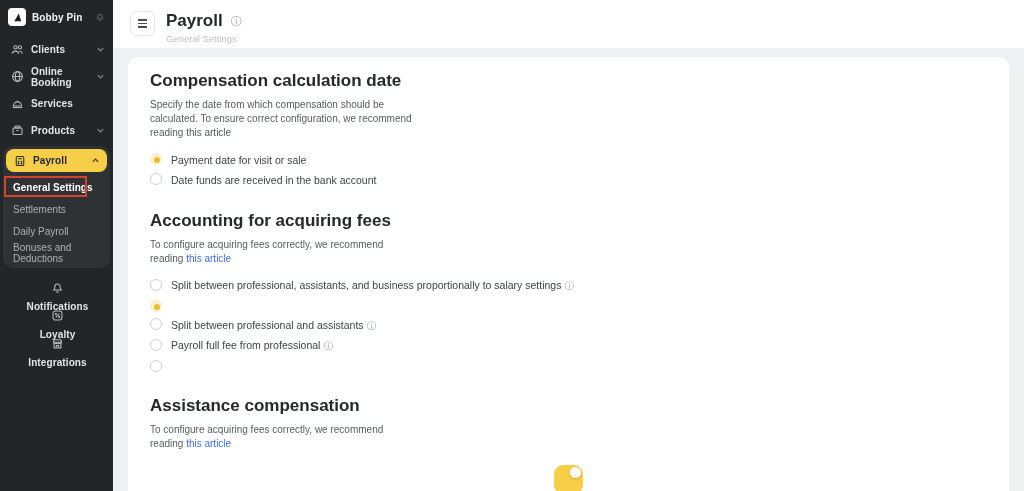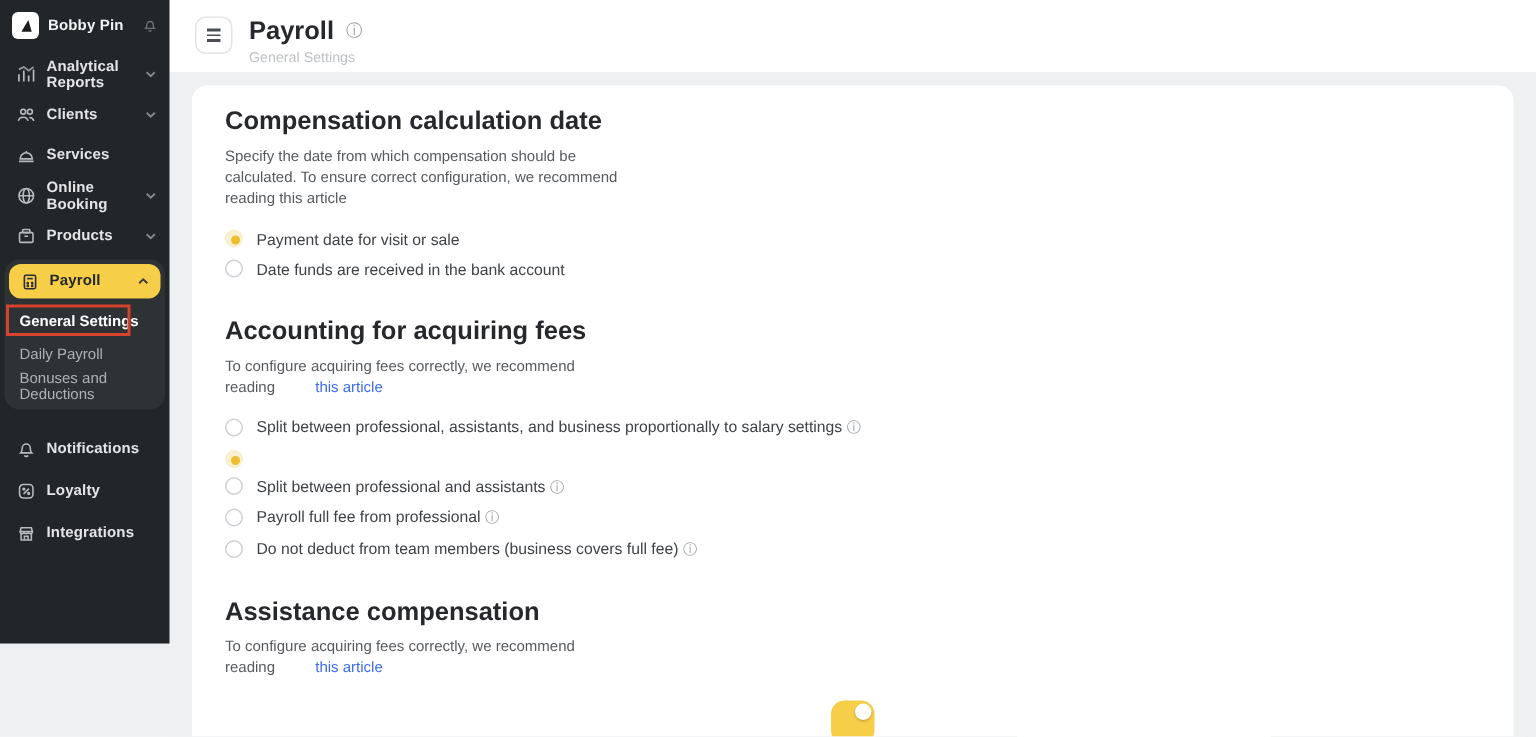--- a/index.html
+++ b/index.html
@@ -1,21 +1,21 @@
 <!DOCTYPE html>
 <html><head>
 <meta charset="utf-8">
 <style>
   * { margin:0; padding:0; box-sizing:border-box; }
   html,body { width:1024px; height:491px; overflow:hidden; background:#eef0f2;
     font-family:"Liberation Sans","DejaVu Sans",sans-serif; }
   .app { display:flex; width:1024px; height:491px; }
 
   
-  .sidebar { width:113px; height:429px; background:#232629; flex:0 0 113px;
+  .sidebar { width:113px; height:491px; background:#232629; flex:0 0 113px;
     color:#d7d9da; position:relative; }
   .brand-row { display:flex; align-items:center; padding:8px 8px 10px 8px; gap:6px; }
   .brand-logo { width:18px; height:18px; background:#fff; border-radius:4px;
     display:flex; align-items:center; justify-content:center; flex:0 0 18px; }
   .brand-name { font-size:10px; font-weight:bold; color:#f2f3f4; flex:1; letter-spacing:.1px; }
   .bell-top { width:10px; height:10px; color:#6f7378; }
   .nav-item { display:flex; align-items:center; gap:7px; padding:0 8px 0 10px;
     height:27px; cursor:pointer; }
   .nav-icon { width:14px; height:14px; color:#b8babd; display:flex; align-items:center;
     justify-content:center; flex:0 0 14px; }
@@ -27,21 +27,21 @@
     height:23px; background:#f6ce47; border-radius:8px; padding:0 7px; cursor:pointer; }
   .payroll-pill .nav-icon { color:#2a2c2e; width:13px; height:13px; }
   .payroll-pill .nav-label { color:#26282a; font-size:10px; }
   .payroll-pill .chev { color:#3a3c3e; }
   .sub-item { position:relative; height:22px; display:flex; align-items:center;
     padding-left:10px; font-size:10px; color:#aeb1b4; cursor:pointer; }
   .sub-item.active { color:#ffffff; font-weight:bold; }
   .red-annotation { position:absolute; left:1px; top:0px; width:83px; height:21px;
     border:2px solid #d6432c; pointer-events:none; }
   .bottom-nav { margin-top:12px; }
-  .bottom-nav .nav-item { height:28px; }
+  .bottom-nav .nav-item { height:28px;flex-direction:column; }
 
   
   .main { flex:1; display:flex; flex-direction:column; height:491px; }
   .topbar { background:#ffffff; height:48px; display:flex; align-items:flex-start;
     padding:11px 0 0 17px; }
   .menu-btn { width:25px; height:25px; border:1px solid #e2e4e7; border-radius:7px;
     background:#fff; display:flex; align-items:center; justify-content:center;
     cursor:pointer; margin-right:11px; }
   .menu-btn .bars { display:flex; flex-direction:column; gap:2px; }
   .menu-btn .bars i { display:block; width:9px; height:1.4px; background:#4a4e52; }
@@ -52,21 +52,21 @@
   .page-subtitle { font-size:9.5px; color:#bfc2c5; margin-top:2px; }
 
   .page-body { flex:1; background:#eef0f2; padding:9px 14px 0 15px; overflow:hidden; }
   .card { background:#ffffff; border-radius:10px; width:881px; height:500px;
     padding:14px 22px 0 22px; }
 
   .section { margin-bottom:24px; }
   .section-title { font-size:17px; font-weight:bold; color:#26282b; margin-bottom:7px; }
   .desc { font-size:10px; color:#575b5f; line-height:1.42; }
   .desc-block { margin-bottom:12px; }
-  .link { color:#3d6deb; cursor:pointer;margin-left:24px; }
+  .link { color:#3d6deb; cursor:pointer; }
 
   .opt-row { display:flex; align-items:flex-start; gap:9px; margin-bottom:6px; cursor:pointer; }
   .radio { width:12px; height:12px; border-radius:50%; border:1px solid #cdd0d4;
     background:#fff; flex:0 0 12px; margin-top:0.5px; position:relative; }
   .radio.selected { border:1px solid #f8eec9; background:#faf1d2; }
   .radio.selected::after { content:""; position:absolute; left:3px; top:3px;
     width:6px; height:6px; border-radius:50%; background:#eebe2e; }
   .opt-label { font-size:10.5px; color:#3f4347; line-height:1.35; }
   .opt-info { color:#9aa0a5; font-size:9.5px; margin-left:3px; }
 
@@ -93,37 +93,20 @@
       </div>
       <div class="brand-name">Bobby Pin</div>
       <div class="bell-top">
         <svg width="10" height="10" viewBox="0 0 16 16" fill="none" stroke="currentColor" stroke-width="1.4">
             <path d="M3.5 11h9c-1-1-1.2-2-1.2-4a3.3 3.3 0 0 0-6.6 0c0 2-.2 3-1.2 4z"></path>
             <path d="M6.6 13a1.5 1.5 0 0 0 2.8 0"></path>
           </svg>
       </div>
     </div>
 
-    <div class="nav-item">
-      <span class="nav-icon">
-        <svg width="13" height="13" viewBox="0 0 16 16" fill="none" stroke="currentColor" stroke-width="1.4">
-            <path d="M2 14V8"></path>
-            <path d="M6 14V5"></path>
-            <path d="M10 14V9"></path>
-            <path d="M14 14V4"></path>
-            <path d="M2 4l4-2 4 3 4-3" opacity=".8"></path>
-          </svg>
-      </span>
-      <span class="nav-label">Analytical Reports</span>
-      <span class="chev">
-          <svg width="9" height="9" viewBox="0 0 10 10" fill="none" stroke="currentColor" stroke-width="1.4">
-            <polyline points="2,3.5 5,6.5 8,3.5"></polyline>
-          </svg>
-        </span>
-    </div>
 
 
     <div class="nav-item">
       <span class="nav-icon">
         <svg width="13" height="13" viewBox="0 0 16 16" fill="none" stroke="currentColor" stroke-width="1.3">
             <circle cx="5.5" cy="5.5" r="2"></circle>
             <circle cx="11" cy="5.5" r="2"></circle>
             <path d="M1.5 13c.5-2 2-3 4-3s3.5 1 4 3"></path>
             <path d="M10.5 10.2c1.8.1 3.2 1 3.7 2.8"></path>
           </svg>
@@ -132,42 +115,42 @@
       <span class="chev">
           <svg width="9" height="9" viewBox="0 0 10 10" fill="none" stroke="currentColor" stroke-width="1.4">
             <polyline points="2,3.5 5,6.5 8,3.5"></polyline>
           </svg>
         </span>
     </div>
 
     <div class="nav-item">
       <span class="nav-icon">
         <svg width="13" height="13" viewBox="0 0 16 16" fill="none" stroke="currentColor" stroke-width="1.3">
-            <path d="M3 11a5 5 0 0 1 10 0z"></path>
-            <path d="M8 6V4.5"></path>
-            <path d="M2 13h12"></path>
-          </svg>
-      </span>
-      <span class="nav-label">Services</span>
-    </div>
-
-    <div class="nav-item">
-      <span class="nav-icon">
-        <svg width="13" height="13" viewBox="0 0 16 16" fill="none" stroke="currentColor" stroke-width="1.3">
             <circle cx="8" cy="8" r="6"></circle>
             <ellipse cx="8" cy="8" rx="2.6" ry="6"></ellipse>
             <path d="M2 8h12"></path>
           </svg>
       </span>
       <span class="nav-label">Online Booking</span>
       <span class="chev">
           <svg width="9" height="9" viewBox="0 0 10 10" fill="none" stroke="currentColor" stroke-width="1.4">
             <polyline points="2,3.5 5,6.5 8,3.5"></polyline>
           </svg>
         </span>
+    </div>
+
+    <div class="nav-item">
+      <span class="nav-icon">
+        <svg width="13" height="13" viewBox="0 0 16 16" fill="none" stroke="currentColor" stroke-width="1.3">
+            <path d="M3 11a5 5 0 0 1 10 0z"></path>
+            <path d="M8 6V4.5"></path>
+            <path d="M2 13h12"></path>
+          </svg>
+      </span>
+      <span class="nav-label">Services</span>
     </div>
 
     <div class="nav-item">
       <span class="nav-icon">
         <svg width="13" height="13" viewBox="0 0 16 16" fill="none" stroke="currentColor" stroke-width="1.3">
             <rect x="2.5" y="5" width="11" height="8" rx="1"></rect>
             <rect x="5" y="2.5" width="6" height="2.5" rx="0.8"></rect>
             <path d="M6.5 8h3"></path>
           </svg>
       </span>
@@ -198,20 +181,23 @@
               <polyline points="2,6.5 5,3.5 8,6.5"></polyline>
             </svg>
           </span>
       </div>
 
       <div class="sub-item active" style="margin-top:4px;">
         <span>General Settings</span>
         <div class="red-annotation"></div>
       </div>
       <div class="sub-item">
+        <span>Settlements</span>
+      </div>
+      <div class="sub-item">
         <span>Daily Payroll</span>
       </div>
       <div class="sub-item">
         <span>Bonuses and Deductions</span>
       </div>
     </div>
 
     <div class="bottom-nav">
       <div class="nav-item">
         <span class="nav-icon">
@@ -301,21 +287,20 @@
           <div class="opt-row">
             <span class="radio"></span>
             <span class="opt-label"><span>Split between professional and assistants</span><span class="opt-info">ⓘ</span></span>
           </div>
           <div class="opt-row">
             <span class="radio"></span>
             <span class="opt-label"><span>Payroll full fee from professional</span><span class="opt-info">ⓘ</span></span>
           </div>
           <div class="opt-row">
             <span class="radio"></span>
-            <span class="opt-label"><span>Do not deduct from team members (business covers full fee)</span><span class="opt-info">ⓘ</span></span>
           </div>
         </div>
 
         <div class="section">
           <div class="section-title">Assistance compensation</div>
           <div class="desc">
             <div>To configure acquiring fees correctly, we recommend</div>
             <div><span>reading </span><span class="link">this article</span></div>
           </div>
 

